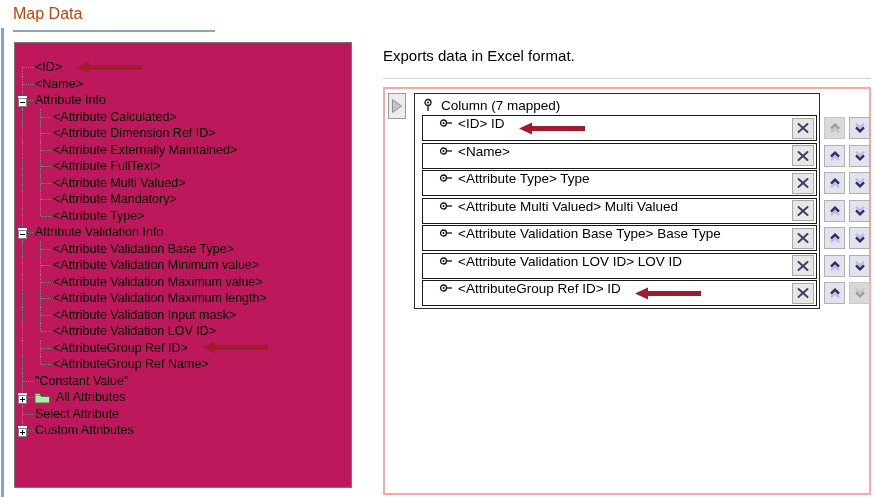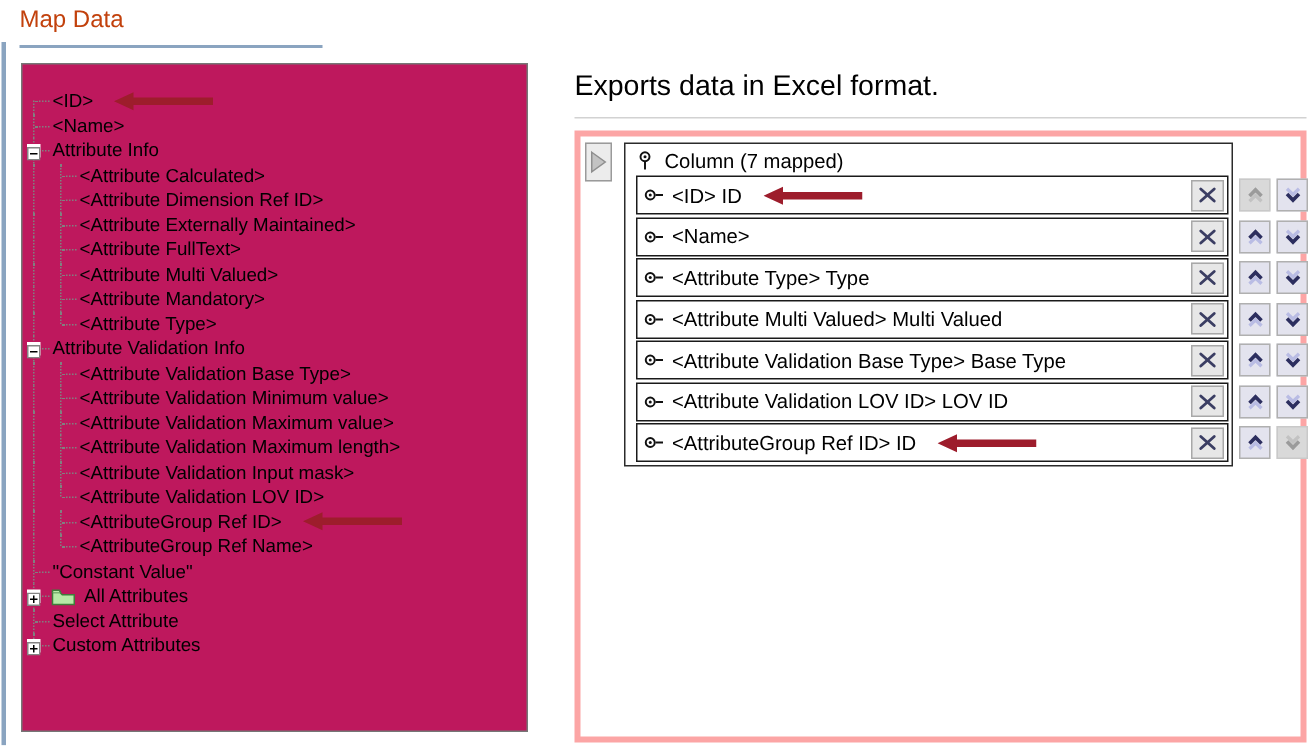--- a/index.html
+++ b/index.html
@@ -26,30 +26,30 @@
   .g.L::before { content:""; position:absolute; left:7px; top:0; height:8px; border-left:1px dotted #808080; }
   .g.L::after  { content:""; position:absolute; left:8px; right:0; top:8px; border-top:1px dotted #808080; }
   .g.f::before { content:""; position:absolute; left:7px; top:8px; bottom:0; border-left:1px dotted #808080; }
   .g.f::after  { content:""; position:absolute; left:8px; right:0; top:8px; border-top:1px dotted #808080; }
   .expander { position:absolute; top:4px; width:9px; height:9px; background:#fff; z-index:2; display:block; }
   .tree-label { margin-left:2px; }
   .folder { margin-left:1px; margin-right:4px; display:inline-flex; }
   .arrow { margin-left:14px; display:inline-flex; align-items:center; }
 
   
-  .desc { position:absolute; left:383px; top:47px; font-size:19px; }
+  .desc { position:absolute; left:383px; top:47px; font-size:15px; }
   .separator { position:absolute; left:383px; top:78px; width:488px; height:1px; background:#d2d2d2; }
-  .outer-box { position:absolute; left:383px; top:87px; width:488px; height:408px; border:4px solid #fca5a5; background:#fff; }
+  .outer-box { position:absolute; left:383px; top:87px; width:488px; height:408px; border:2px solid #fca5a5; background:#fff; }
   .selector-btn { position:absolute; left:3px; top:4px; width:18px; height:26px; background:#ececec; border:1px solid #9a9a9a; display:flex; align-items:center; justify-content:center; }
   .inner-box { position:absolute; left:29px; top:4px; width:406px; height:216px; border:1px solid #2b2b2b; background:#fff; }
   .col-header { position:absolute; left:36px; top:9px; display:flex; align-items:center; font-size:13.5px; }
   .col-header .pin { margin-right:6px; display:inline-flex; }
   .rows-wrap { position:absolute; left:37px; top:26px; width:450px; }
   .map-line { display:flex; align-items:center; height:26px; margin-bottom:1.5px; }
-  .map-box { position:relative; width:395px; height:26px; border:1px solid #1a1a1a; background:#fff; display:flex; align-items:center; padding-left:4px; font-size:13.5px; white-space:nowrap; }
+  .map-box { position:relative; width:395px; height:26px; border:1px solid #1a1a1a; background:#fff; display:flex; padding-left:16px; font-size:13.5px; white-space:nowrap; }
   .map-box .pin { margin-right:5px; display:inline-flex; }
   .x-btn { position:absolute; right:2px; top:1.5px; width:22px; height:21px; background:#e7e7e7; border:1px solid #a8a8a8; display:flex; align-items:center; justify-content:center; }
   .chev { width:21px; height:22px; display:flex; align-items:center; justify-content:center; background:#e3e3ee; border:1px solid #b0b0b0; }
   .chev.up { margin-left:7px; }
   .chev.dn { margin-left:4px; }
   .chev.disabled { background:#d9d9d9; border-color:#c9c9c9; }
 </style>
 </head>
 <body>
 

